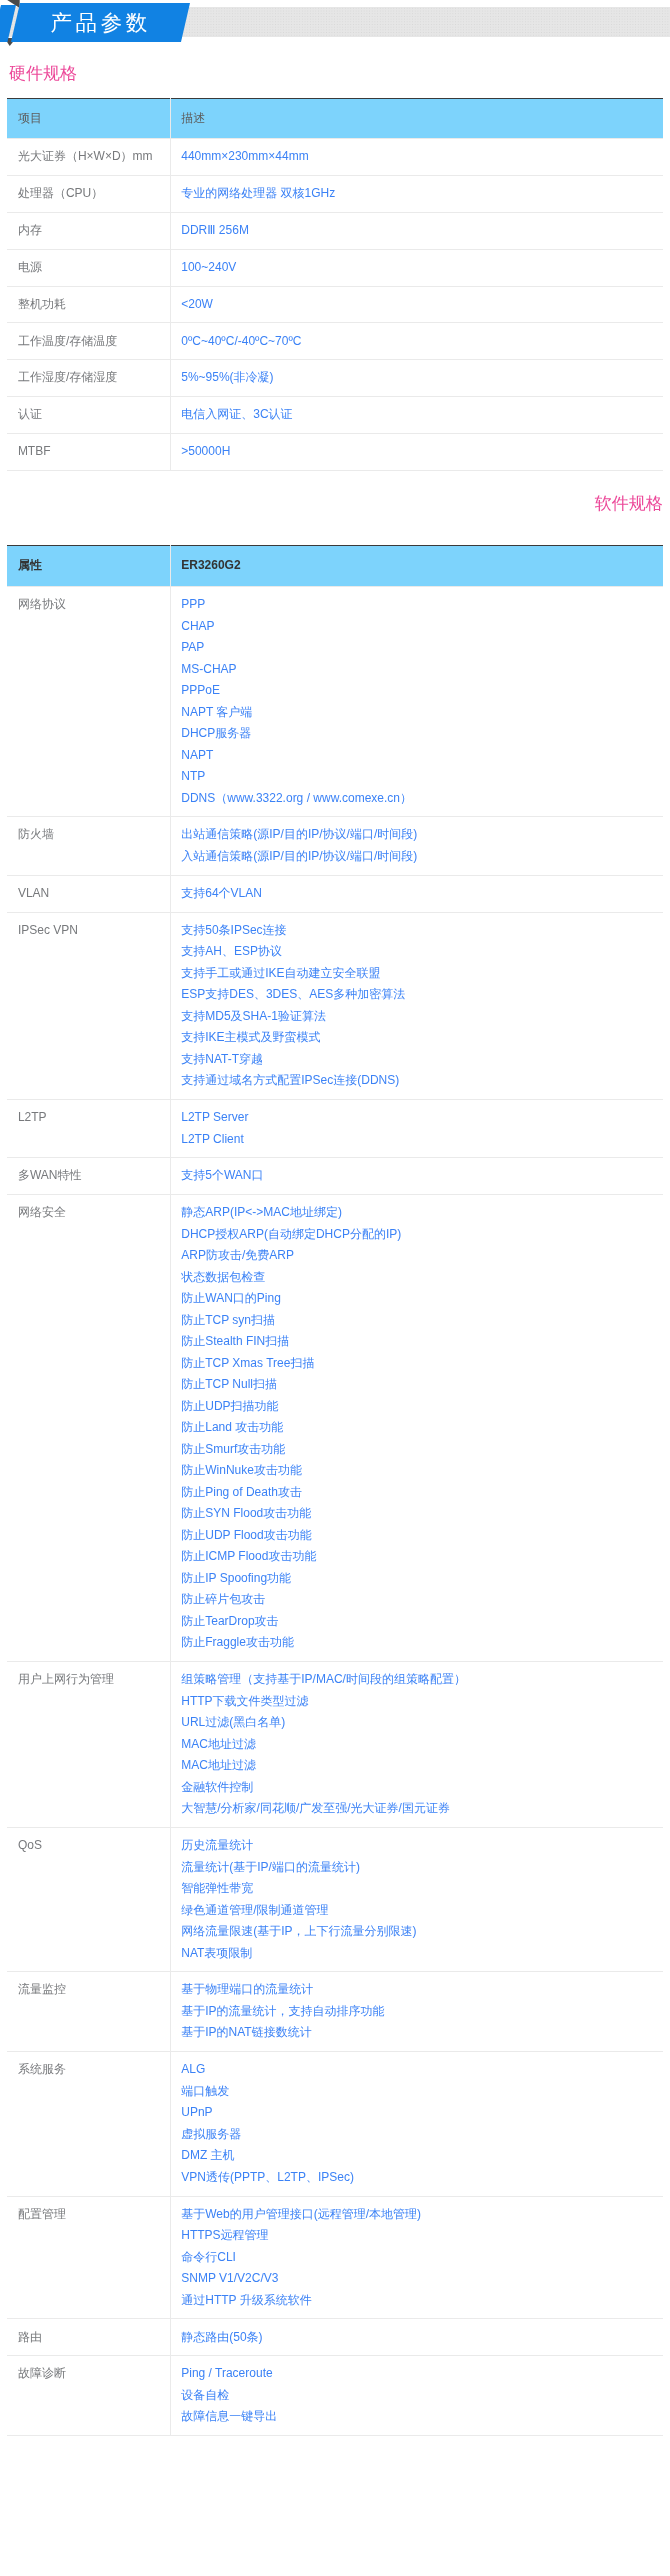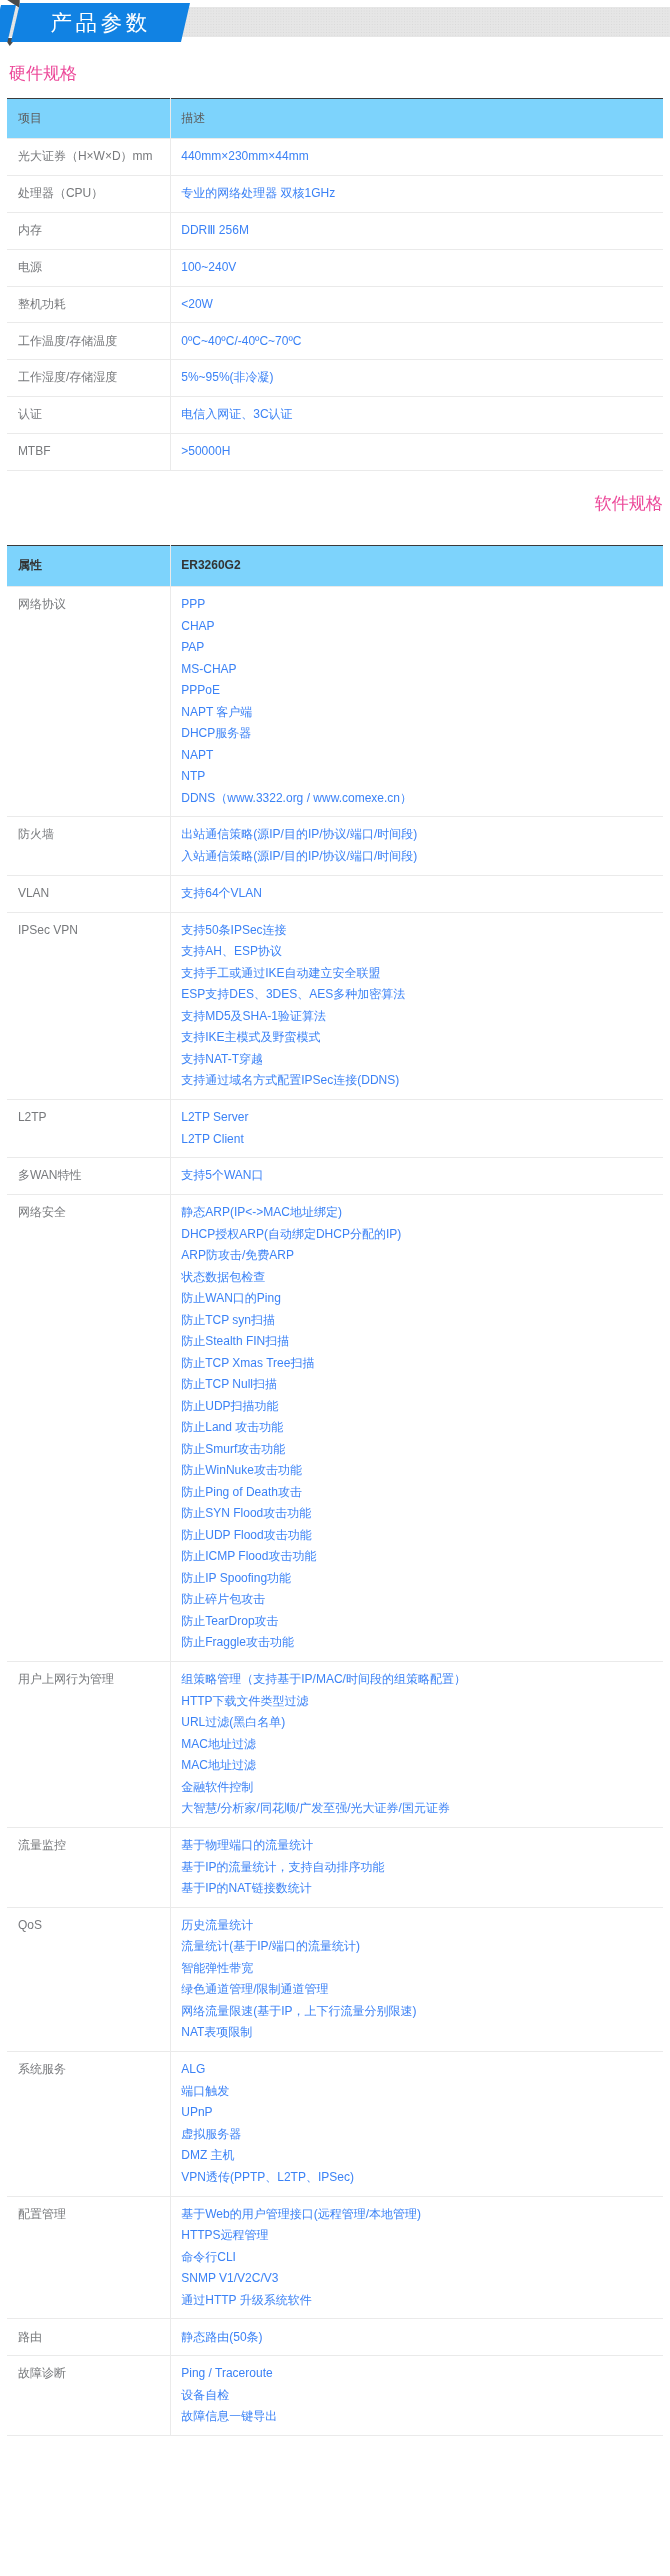--- a/index.html
+++ b/index.html
@@ -251,39 +251,39 @@
                 <div class="vline">组策略管理（支持基于IP/MAC/时间段的组策略配置）</div>
                 <div class="vline">HTTP下载文件类型过滤</div>
                 <div class="vline">URL过滤(黑白名单)</div>
                 <div class="vline">MAC地址过滤</div>
                 <div class="vline">MAC地址过滤</div>
                 <div class="vline">金融软件控制</div>
                 <div class="vline">大智慧/分析家/同花顺/广发至强/光大证券/国元证券</div>
               </td>
             </tr>
             <tr>
-              <td class="col-item">流量监控</td>
-              <td class="col-value">
-                <div class="vline">基于物理端口的流量统计</div>
-                <div class="vline">基于IP的流量统计，支持自动排序功能</div>
-                <div class="vline">基于IP的NAT链接数统计</div>
-              </td>
-            </tr>
-            <tr>
               <td class="col-item">QoS</td>
               <td class="col-value">
                 <div class="vline">历史流量统计</div>
                 <div class="vline">流量统计(基于IP/端口的流量统计)</div>
                 <div class="vline">智能弹性带宽</div>
                 <div class="vline">绿色通道管理/限制通道管理</div>
                 <div class="vline">网络流量限速(基于IP，上下行流量分别限速)</div>
                 <div class="vline">NAT表项限制</div>
               </td>
             </tr>
             <tr>
+              <td class="col-item">流量监控</td>
+              <td class="col-value">
+                <div class="vline">基于物理端口的流量统计</div>
+                <div class="vline">基于IP的流量统计，支持自动排序功能</div>
+                <div class="vline">基于IP的NAT链接数统计</div>
+              </td>
+            </tr>
+            <tr>
               <td class="col-item">系统服务</td>
               <td class="col-value">
                 <div class="vline">ALG</div>
                 <div class="vline">端口触发</div>
                 <div class="vline">UPnP</div>
                 <div class="vline">虚拟服务器</div>
                 <div class="vline">DMZ 主机</div>
                 <div class="vline">VPN透传(PPTP、L2TP、IPSec)</div>
               </td>
             </tr>

